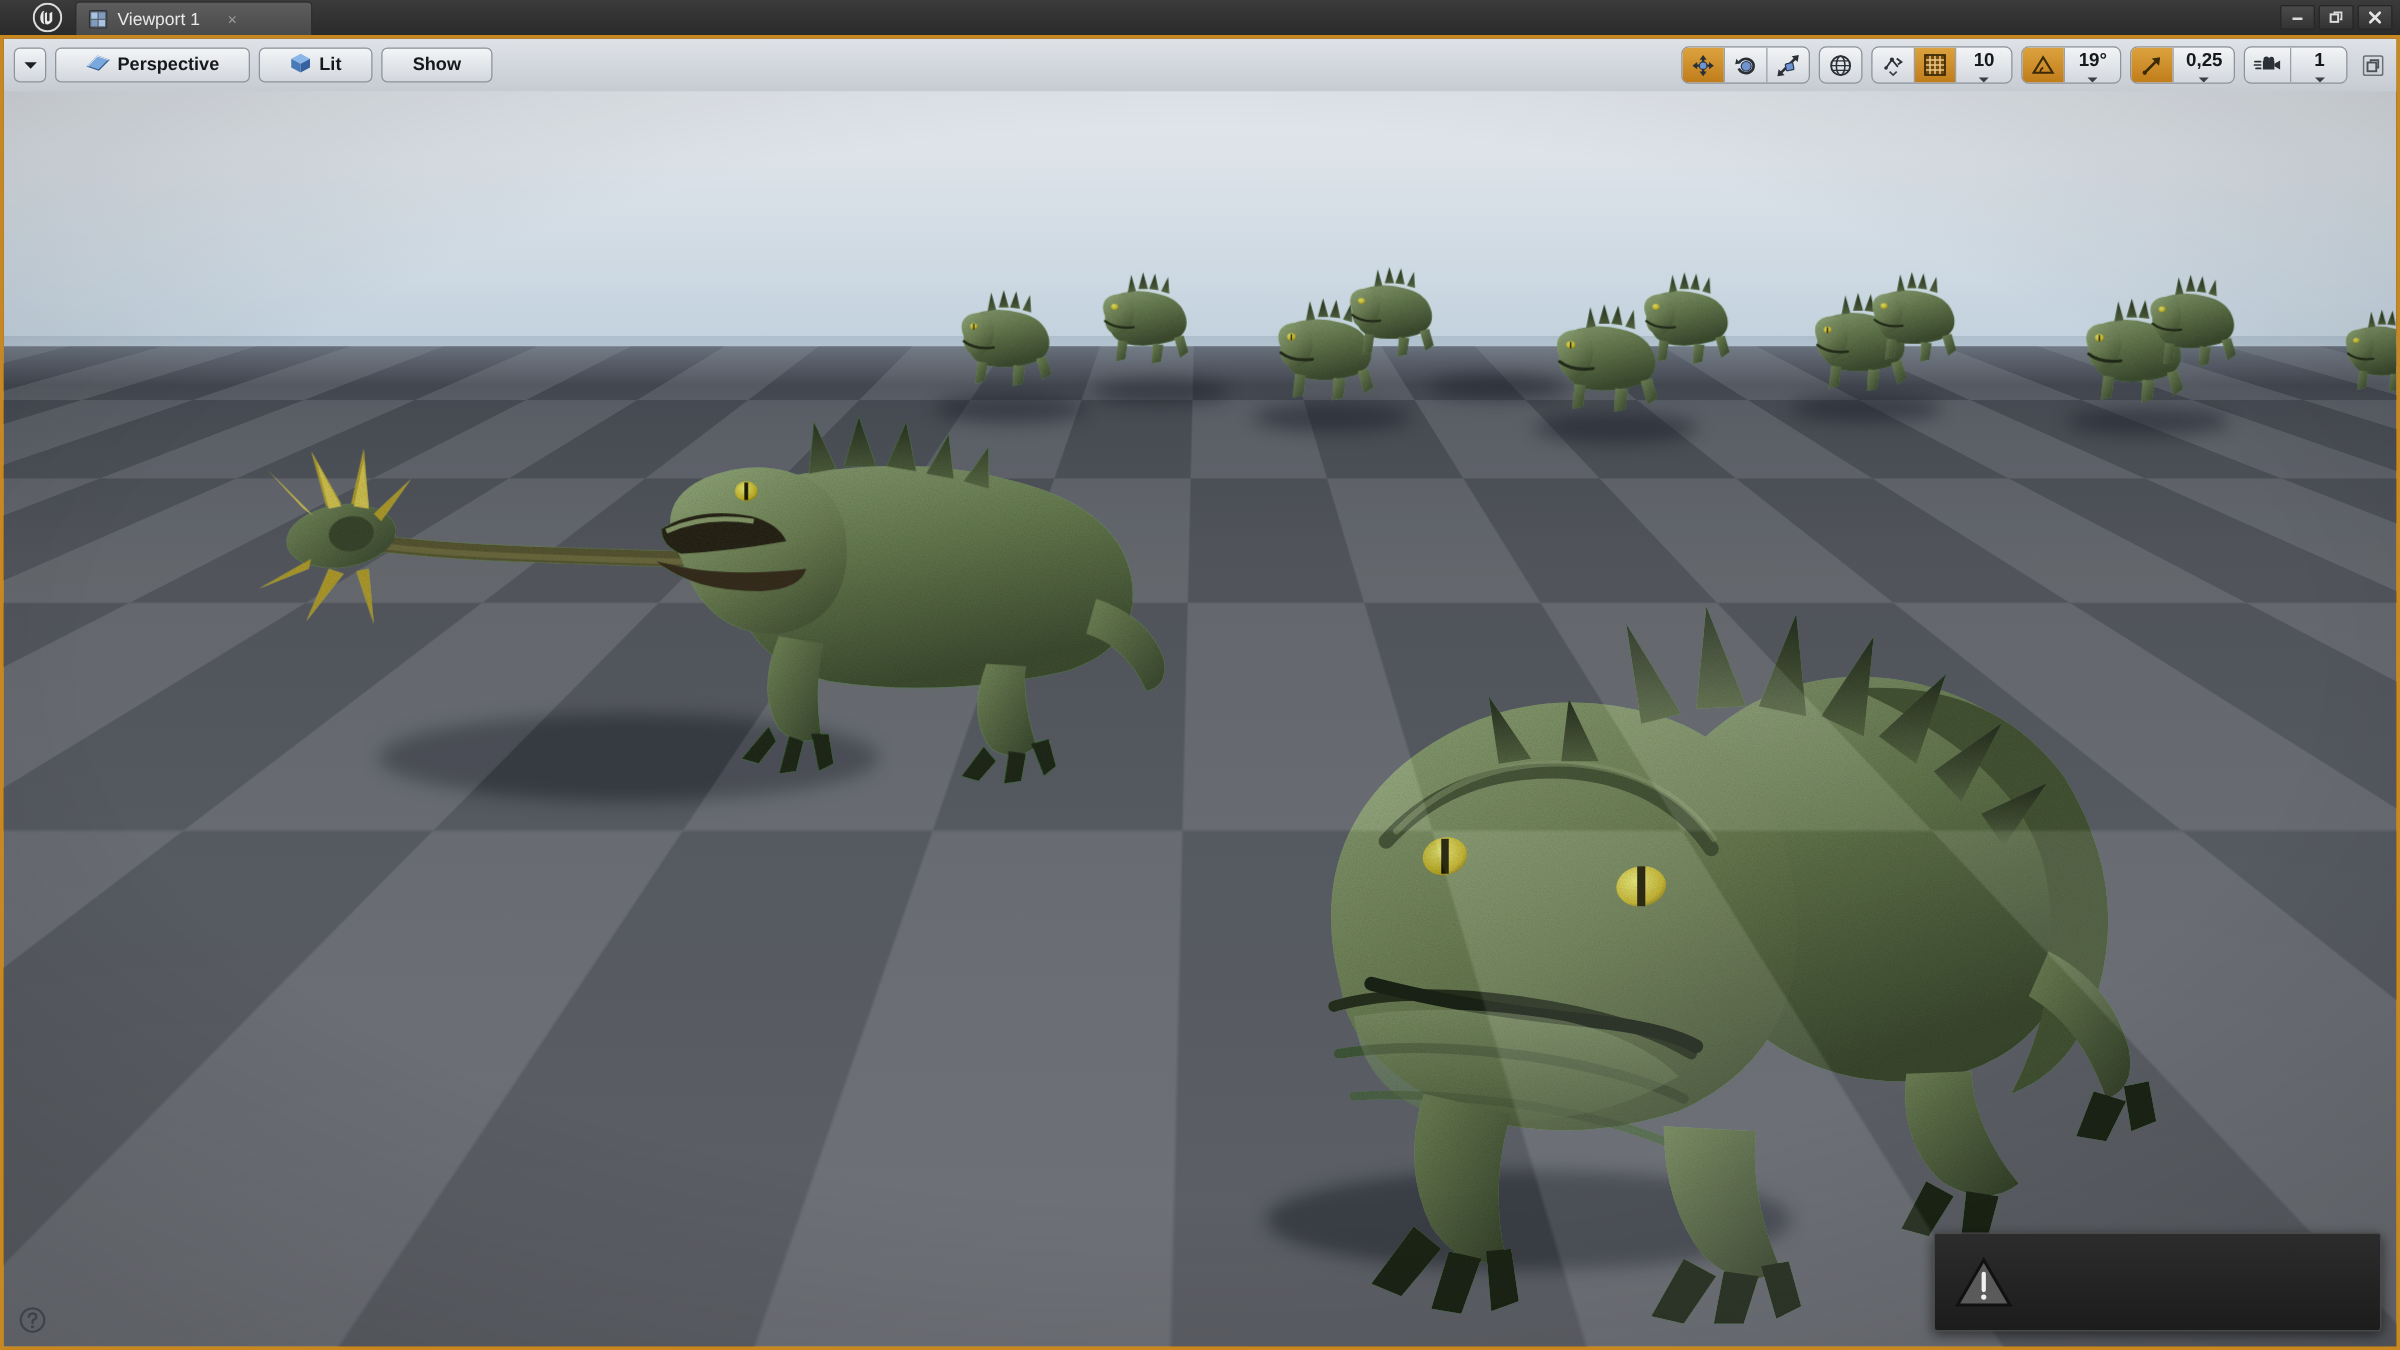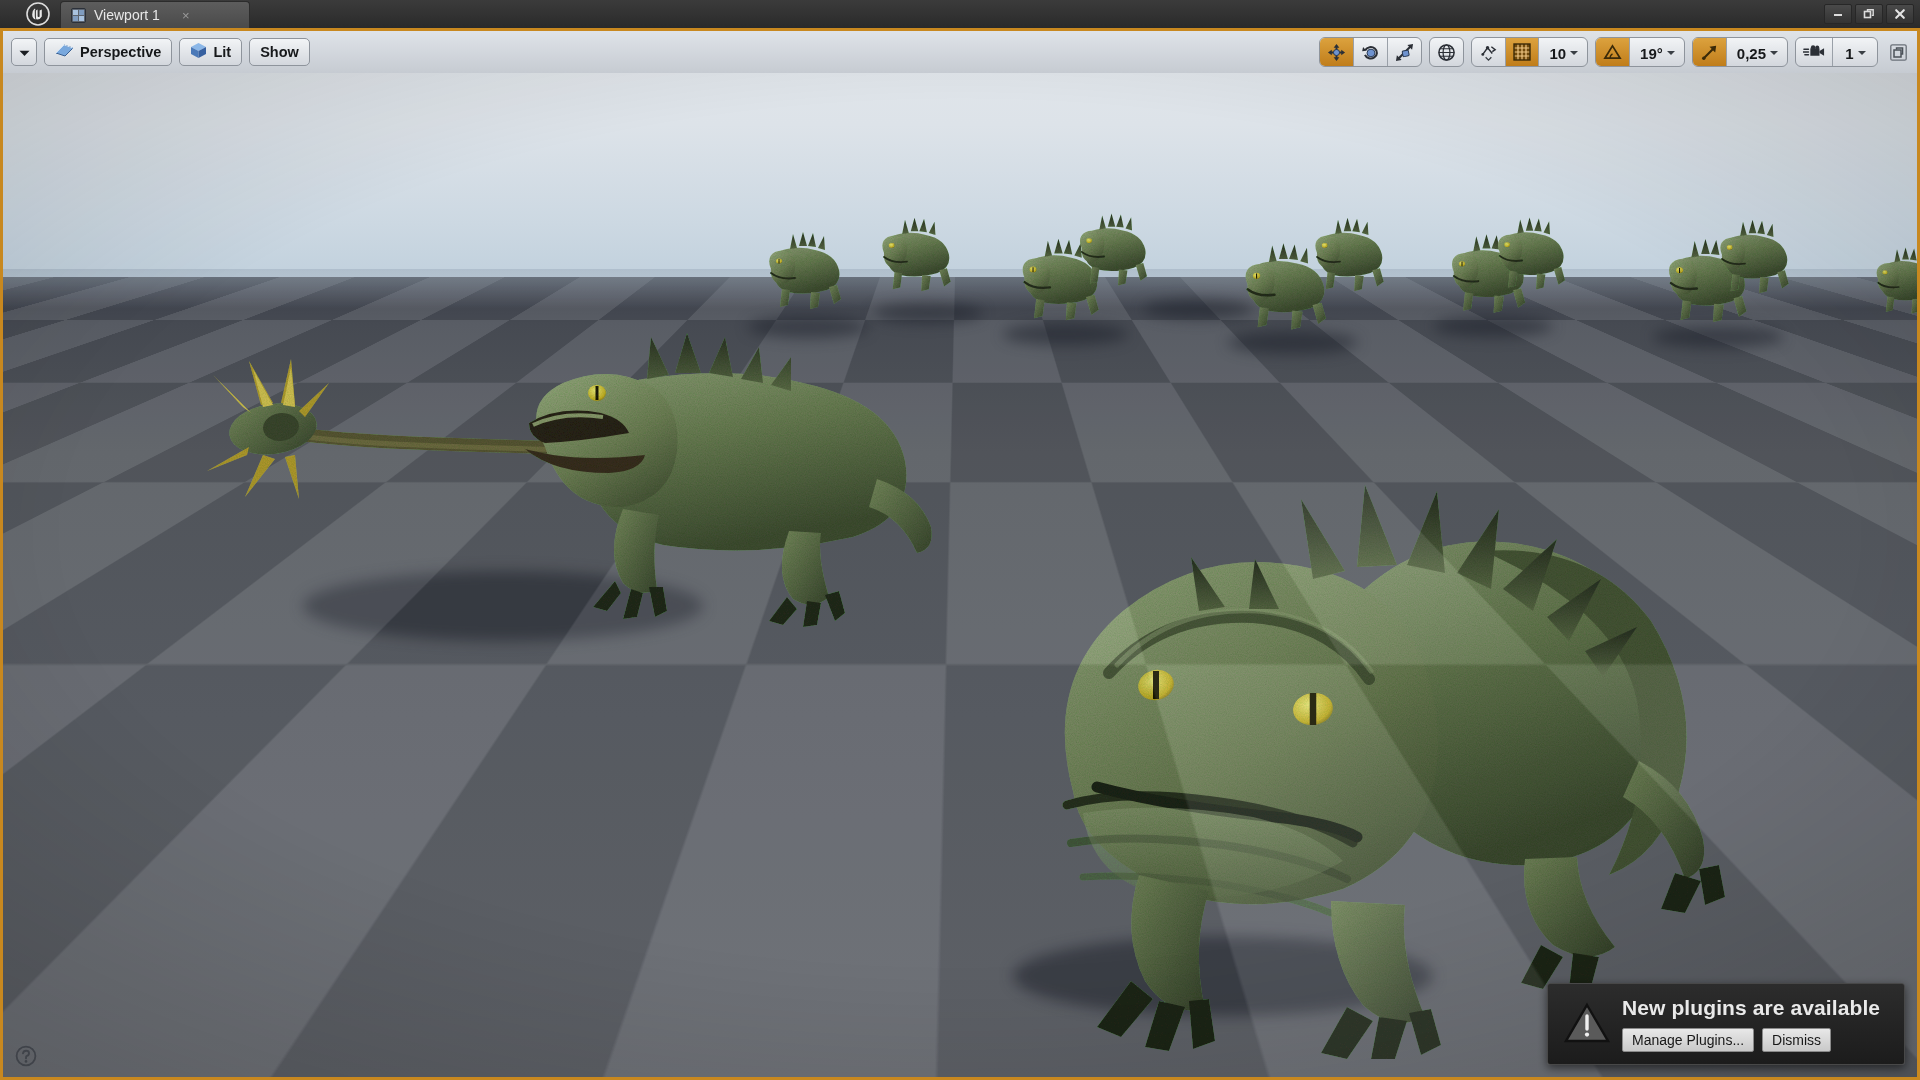--- a/index.html
+++ b/index.html
@@ -32,34 +32,34 @@
     border:3px solid #c8881f; background:#555; }
   #vp-inner { position:absolute; inset:0; overflow:hidden; }
 
   
   #toolbar { position:absolute; left:0; top:0; width:100%; height:42px;
     background:linear-gradient(#dfe3e8,#c6cbd2); display:flex; align-items:center;
     padding:0 8px; z-index:40; }
   #tb-left { display:flex; align-items:center; gap:7px; }
   #tb-right { margin-left:auto; display:flex; align-items:center; gap:7px; }
 
-  .btn { height:28px; display:flex; align-items:center; gap:6px; padding:0 10px;
+  .btn { height:28px; display:flex; align-items:center; gap:6px; padding:0 24px;
     background:linear-gradient(#f2f4f6,#d3d7dd); border:1px solid #8e949c;
     border-radius:5px; color:#16181a; font-size:14.5px; font-weight:bold; }
   .btn-arrow { width:26px; justify-content:center; padding:0; }
 
   .group { height:30px; display:flex; align-items:stretch;
     background:linear-gradient(#f2f4f6,#d3d7dd); border:1px solid #8e949c;
     border-radius:6px; overflow:hidden; }
   .gi { display:flex; align-items:center; justify-content:center; padding:0 7px;
     border-right:1px solid #9aa0a8; position:relative; }
   .gi:last-child { border-right:none; }
   .gi.on { background:linear-gradient(#dca23e,#c07d1a); }
   .gi.val { font-size:15px; font-weight:bold; color:#16181a; padding:0 9px 0 10px;
-    min-width:44px; flex-direction:row; gap:4px; }
+    min-width:44px; flex-direction:column; gap:4px; }
   .gi.val .num { line-height:15px; padding-top:2px; }
   .caret { width:0;height:0;border-left:4px solid transparent;border-right:4px solid transparent;
     border-top:4px solid #3a3f45; margin-top:2px; }
   .gi svg { display:block; }
 
   #maximize-vp { width:22px; height:22px; display:flex; align-items:center;
     justify-content:center; margin-left:2px; }
 
   
   #scene { position:absolute; inset:0; }
@@ -678,24 +678,17 @@
     </div>
 
     <div id="notif">
       <div id="notif-icon">
         <svg width="46" height="42" viewBox="0 0 46 42">
           <path d="M23 3 L44 39 H2Z" fill="#5a5a5a" stroke="#111" stroke-width="2.4"></path>
           <path d="M23 14 V27" stroke="#f0f0f0" stroke-width="3.4" stroke-linecap="round"></path>
           <circle cx="23" cy="32.6" r="2.1" fill="#f0f0f0"></circle>
         </svg>
       </div>
-      <div id="notif-body">
-        <div id="notif-title">New plugins are available</div>
-        <div id="notif-actions">
-          <button class="nbtn">Manage Plugins...</button>
-          <button class="nbtn">Dismiss</button>
-        </div>
-      </div>
     </div>
 
   </div>
   </div>
 </div>
 
 </body></html>

